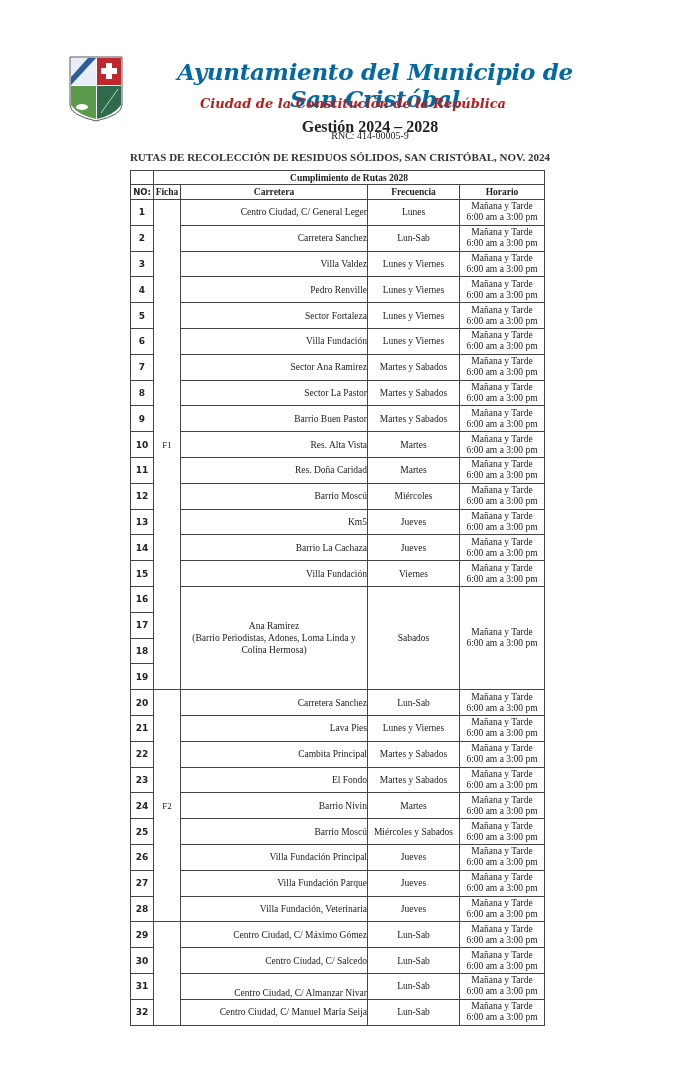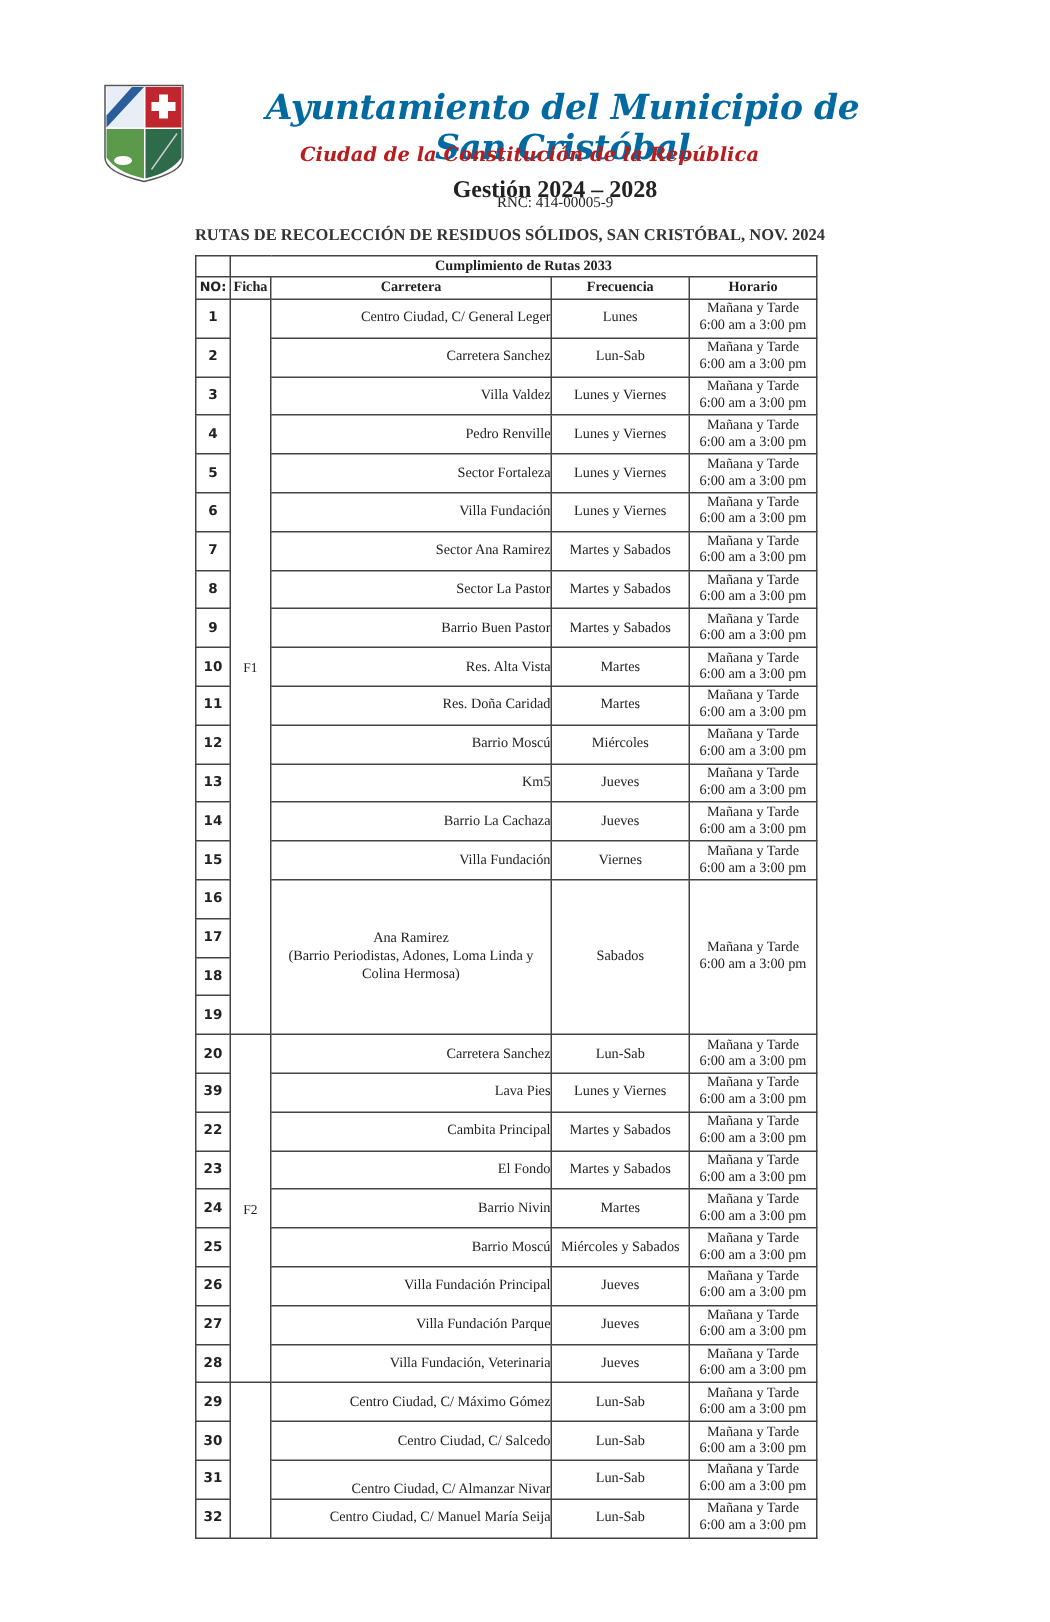--- a/index.html
+++ b/index.html
@@ -50,21 +50,21 @@
   <colgroup>
       <col class="c-no">
       <col class="c-ficha">
       <col class="c-terr">
       <col class="c-freq">
       <col class="c-hor">
     </colgroup>
   <thead>
     <tr class="h1">
       <th></th>
-      <th colspan="4">Cumplimiento de Rutas 2033</th>
+      <th colspan="4">Cumplimiento de Rutas 2028</th>
     </tr>
     <tr class="h2">
       <th style="font-family:'DejaVu Sans',sans-serif;font-size:8.5px;">NO:</th>
       <th>Ficha</th>
       <th>Carretera</th>
       <th>Frecuencia</th>
       <th>Horario</th>
     </tr>
   </thead>
   <tbody id="tbody">
@@ -230,21 +230,21 @@
         <td class="no">20</td>
         <td class="ficha" rowspan="9" style="border-top: 1px solid rgb(68, 68, 68); border-bottom: 1px solid rgb(68, 68, 68);">F2</td>
         <td class="terr">Carretera Sanchez</td>
         <td class="freq">Lun-Sab</td>
         <td class="hor">
           <span class="line">Mañana y Tarde</span>
           <span class="line">6:00 am a 3:00 pm</span>
         </td>
       </tr>
       <tr class="r">
-        <td class="no">39</td>
+        <td class="no">21</td>
         <td class="terr">Lava Pies</td>
         <td class="freq">Lunes y Viernes</td>
         <td class="hor">
           <span class="line">Mañana y Tarde</span>
           <span class="line">6:00 am a 3:00 pm</span>
         </td>
       </tr>
       <tr class="r">
         <td class="no">22</td>
         <td class="terr">Cambita Principal</td>

